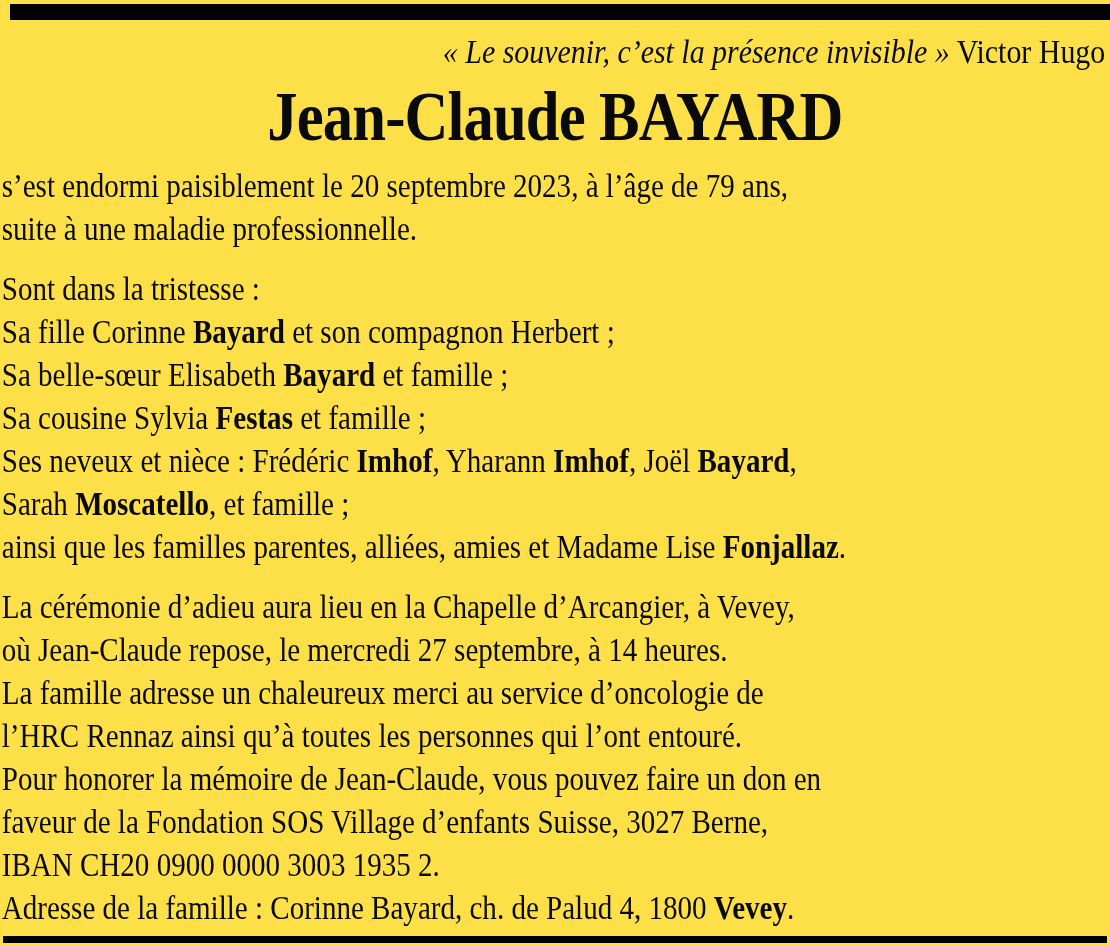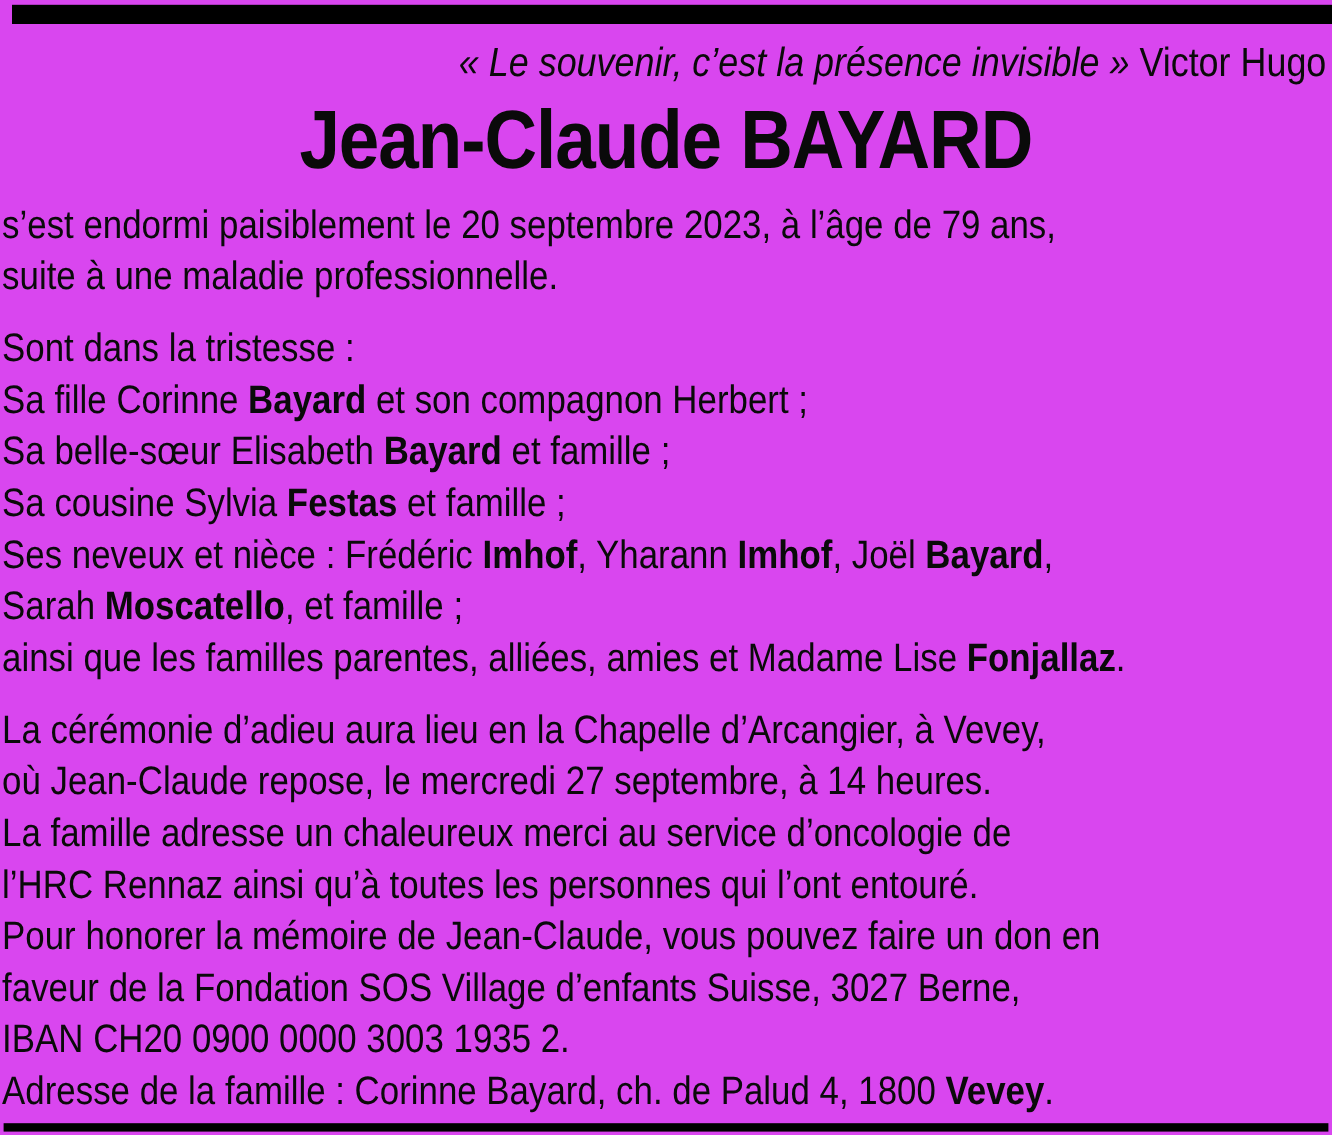--- a/index.html
+++ b/index.html
@@ -5,23 +5,23 @@
 <style>
   html, body {
     margin: 0;
     padding: 0;
     background: #ffffff;
   }
   .page {
     position: relative;
     width: 1110px;
     height: 946px;
-    background: #d946ef;
+    background: #fde047;
     overflow: hidden;
-    font-family: Liberation Sans, sans-serif;
+    font-family: Liberation Serif, serif;
     color: #0a0a0a;
   }
   .rule {
     position: absolute;
     background: #000000;
   }
   .rule-top {
     left: 10px;
     top: 4px;
     width: 1100px;

